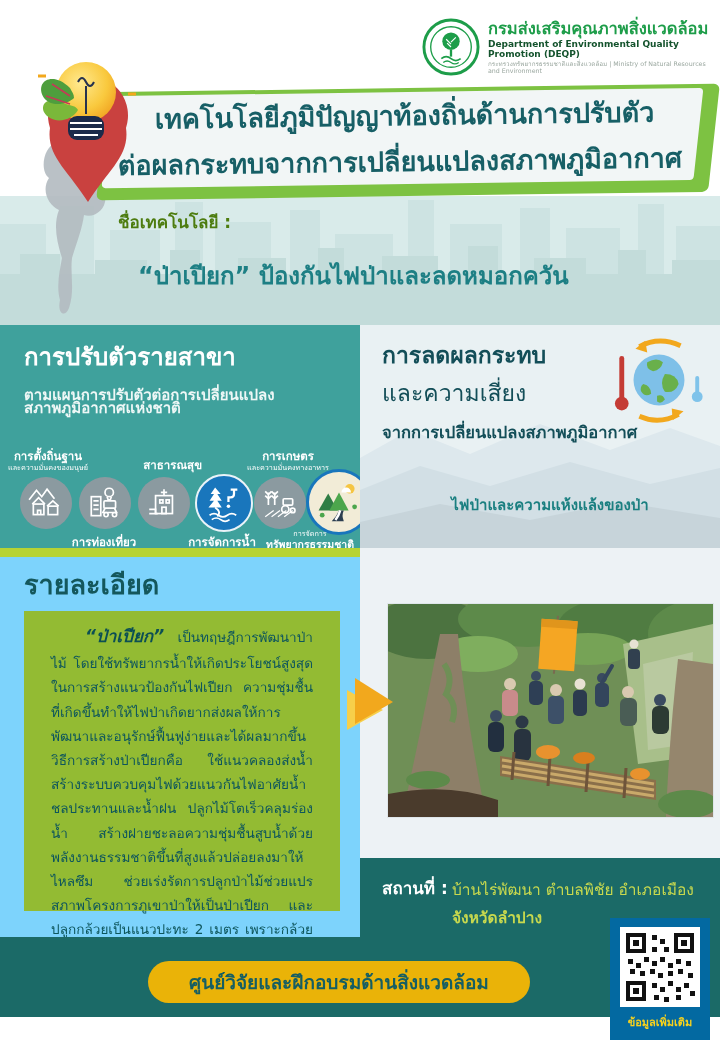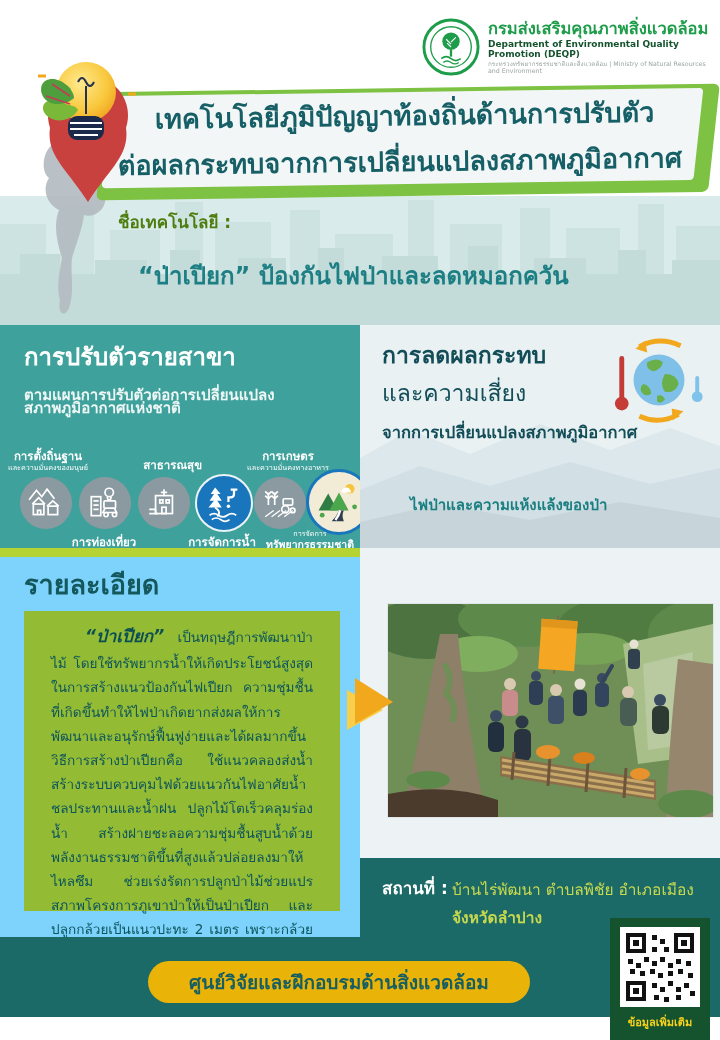--- a/index.html
+++ b/index.html
@@ -56,42 +56,42 @@
   .gp-text{font-size:13.6px;color:#0e565c;text-align:justify;line-height:1.78;text-indent:34px;}
   .gp-lead{font-weight:bold;font-style:italic;font-size:17px;color:#0c4f53;}
 
   
   .right-panel{position:absolute;left:360px;top:325px;width:360px;height:223px;background:#e9f1f3;overflow:hidden;}
   .rp-mountains{position:absolute;left:0;bottom:0;width:360px;height:160px;}
   .rp-t1{position:absolute;left:22px;top:12px;font-size:23px;font-weight:bold;color:#134e58;}
   .rp-t2{position:absolute;left:22px;top:50px;font-size:23px;font-weight:normal;color:#134e58;}
   .rp-sub{position:absolute;left:22px;top:94px;font-size:16.5px;font-weight:bold;color:#134e58;}
   .earth{position:absolute;right:12px;top:6px;width:98px;height:98px;}
-  .rp-impact{position:absolute;left:50px;top:168px;width:280px;
+  .rp-impact{position:absolute;left:50px;top:168px;width:280px;text-align:center;
              font-size:15px;font-weight:bold;color:#1a7f80;}
 
   
   .photo-area{position:absolute;left:360px;top:548px;width:360px;height:310px;background:#edf2f5;}
   .photo{position:absolute;left:28px;top:56px;width:325px;height:213px;box-shadow:0 0 0 1px #dfe6ea;}
   .arrow{position:absolute;left:-17px;top:126px;width:52px;height:60px;z-index:6;}
 
   
   .loc-panel{position:absolute;left:360px;top:858px;width:360px;height:79px;background:#1b6a67;}
   .loc-label{position:absolute;left:22px;top:16px;font-size:17px;font-weight:bold;color:#ffffff;}
   .loc-1{position:absolute;left:92px;top:19px;font-size:15.5px;font-weight:normal;color:#c8d94e;}
   .loc-2{position:absolute;left:92px;top:47px;font-size:15.5px;font-weight:bold;color:#c8d94e;}
 
   
   .band{position:absolute;left:0;top:937px;width:720px;height:80px;background:#1b6a67;}
   .pill{position:absolute;left:148px;top:24px;width:382px;height:42px;background:#eab308;border-radius:21px;
         display:flex;align-items:center;justify-content:center;}
   .pill-text{font-size:19px;font-weight:bold;color:#155e63;}
 
   
-  .qr-panel{position:absolute;left:610px;top:918px;width:100px;height:122px;background:#14532d;z-index:7;}
+  .qr-panel{position:absolute;left:610px;top:918px;width:100px;height:122px;background:#0369a1;z-index:7;}
   .qr-box{position:absolute;left:10px;top:9px;width:80px;height:80px;background:#ffffff;}
   .qr-label{position:absolute;left:0;top:95px;width:100px;text-align:center;
             font-size:11px;font-weight:bold;color:#f8d21c;}
 </style>
 </head>
 <body>
 
 <div class="page">
 
   <svg class="skyline" viewBox="0 0 720 129" preserveAspectRatio="none">

